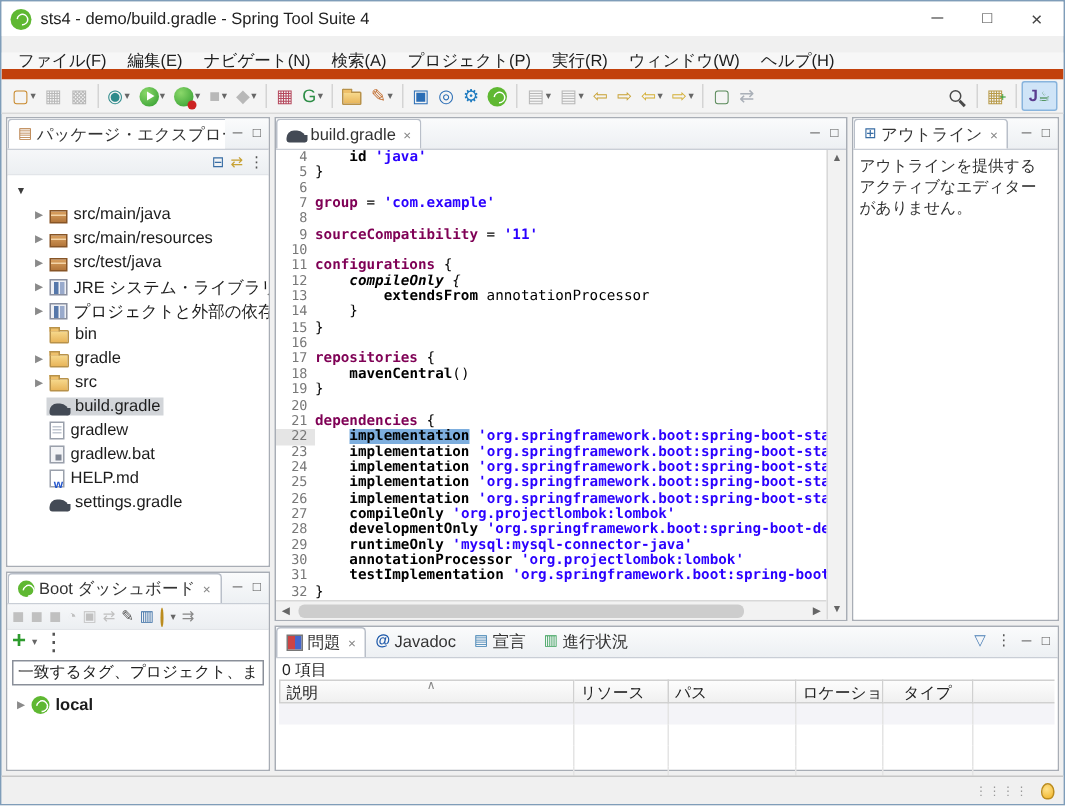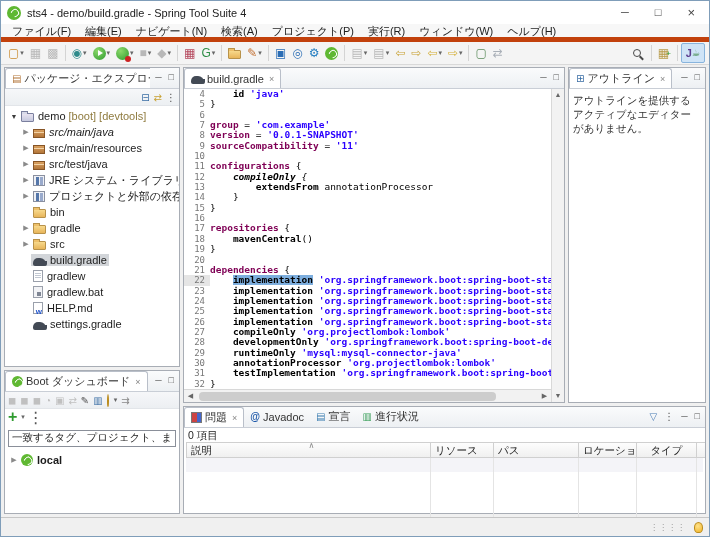--- a/index.html
+++ b/index.html
@@ -6,21 +6,21 @@
   html,body { width:710px; height:537px; font-family:"Liberation Sans","DejaVu Sans",sans-serif; }
   .window { width:710px; height:537px; border:1px solid #7f9db9; background:#f0f0f0; display:flex; flex-direction:column; overflow:hidden; }
 
   
   .titlebar { height:23px; background:#ffffff; display:flex; align-items:center; padding:0 6px; flex:0 0 auto; }
   .title-text { font-size:11px; color:#222; margin-left:6px; flex:1; white-space:nowrap; overflow:hidden; }
   .winctl { display:flex; gap:26px; padding-right:8px; }
   .winctl span { font-size:11px; color:#444; cursor:default; line-height:23px; }
 
   
-  .menubar { height:18px; background:#f7f7f7; display:flex; align-items:center; padding-left:4px; flex:0 0 auto; border-bottom:5px solid #c2410c;}
+  .menubar { height:18px; background:#f7f7f7; display:flex; align-items:center; padding-left:4px; flex:0 0 auto; border-bottom:7px solid #c2410c;margin-top:11px;}
   .menu-item { font-size:11px; color:#1e1e1e; padding:0 7px; line-height:18px; white-space:nowrap; }
 
   
   .toolbar { height:23px; background:#f4f4f4; border-bottom:1px solid #d9d9d9; display:flex; align-items:center; padding:0 4px; flex:0 0 auto; }
   .tb-left { display:flex; align-items:center; flex:1; min-width:0; overflow:hidden;}
   .tb-right { display:flex; align-items:center; }
   .tbtn { display:inline-flex; align-items:center; height:20px; padding:0 2px; border:1px solid transparent; border-radius:2px; }
   .tbtn .g { font-size:12px; line-height:18px; }
   .tbtn.dis .g { color:#b8b8b8 !important; }
   .dd { font-size:7px; color:#666; margin-left:1px; }
@@ -125,21 +125,21 @@
   
   .problems-panel { flex:1; min-height:0; }
   .count-row { height:14px; font-size:10.5px; color:#222; padding:1px 4px 0 4px; background:#fff; flex:0 0 auto;}
   .ptable { flex:1; display:flex; flex-direction:column; min-height:0; background:#fff; padding:0 2px;}
   .prow { display:flex; flex:0 0 auto; }
   .pcell { font-size:10.5px; color:#222; padding:1px 4px; border-right:1px solid #e4e4e4; overflow:hidden; white-space:nowrap; flex:0 0 auto; }
   .phead .pcell { border:1px solid #d0d0d0; border-left:none; background:linear-gradient(#fdfdfd,#f0f0f0); height:16px; position:relative;}
   .phead .pcell:first-child { border-left:1px solid #d0d0d0; }
   .sortmark { position:absolute; top:-2px; left:50%; font-size:8px; color:#888; }
   .prow.r0 { background:#f4f4f8; }
-  .pcell.c0 { width:245px; } .pcell.c1 { width:63px; } .pcell.c2 { width:85px; } .pcell.c3 { width:58px; } .pcell.c4 { width:60px;text-align:center; } .pcell.c5 { flex:1; border-right:none; }
+  .pcell.c0 { width:197px; } .pcell.c1 { width:63px; } .pcell.c2 { width:85px; } .pcell.c3 { width:58px; } .pcell.c4 { width:60px;text-align:center; } .pcell.c5 { flex:1; border-right:none; }
   .prow.body { height:14px; }
 
   
   .statusbar { height:19px; background:#f0f0f0; border-top:1px solid #c6c6c6; display:flex; align-items:center; flex:0 0 auto; padding:0 6px; }
   .sb-left { flex:1; }
   .grip { font-size:8px; color:#999; letter-spacing:1px; }
   .sb-right { display:flex; align-items:center; gap:8px; margin-left:auto; }
 </style>
 </head>
 <body>
@@ -296,27 +296,22 @@
           </span>
         </div>
         <div class="view-toolbar">
             <span class="vbtn" style="color: rgb(58, 110, 165);">⊟</span>
             <span class="vbtn" style="color: rgb(200, 162, 53);">⇄</span>
             <span class="vbtn" style="color: rgb(85, 85, 85);">⋮</span>
           </div>
         <div class="tree">
             <div class="trow" style="padding-left: 4px;">
               <span class="arrow exp">▼</span>
-              <span class="lblwrap">
-                <span class="ticon icon-proj"></span>
-                <span>demo</span>
-                <span class="deco">[boot] [devtools]</span>
-              </span>
-            </div>
-            <div class="trow" style="padding-left: 16px; font-style: italic;">
+            </div>
+            <div class="trow" style="padding-left: 16px;">
               <span class="arrow">▶</span>
               <span class="lblwrap">
                 <span class="ticon icon-pkg"></span>
                 <span>src/main/java</span>
               </span>
             </div>
             <div class="trow" style="padding-left: 16px;">
               <span class="arrow">▶</span>
               <span class="lblwrap">
                 <span class="ticon icon-pkg"></span>
@@ -467,21 +462,21 @@
               <span>□</span>
             </span>
           </div>
           <div class="editor-body">
             <div class="edit-scroll">
               <div class="code-area">
                   <div class="code-line"><span class="lnum">4</span><span style="white-space: pre; overflow: hidden;"><span class="ct p">    </span><span class="ct m">id</span><span class="ct p"> </span><span class="ct s">'java'</span></span></div>
                   <div class="code-line"><span class="lnum">5</span><span style="white-space: pre; overflow: hidden;"><span class="ct p">}</span></span></div>
                   <div class="code-line"><span class="lnum">6</span><span style="white-space: pre; overflow: hidden;"></span></div>
                   <div class="code-line"><span class="lnum">7</span><span style="white-space: pre; overflow: hidden;"><span class="ct k">group</span><span class="ct p"> = </span><span class="ct s">'com.example'</span></span></div>
-                  <div class="code-line"><span class="lnum">8</span><span style="white-space: pre; overflow: hidden;"><span class="ct k">version</span><span class="ct p"> = </span><span class="ct s">'0.0.1-SNAPSHOT'</span></span></div>
+                  <div class="code-line"><span class="lnum">8</span></div>
                   <div class="code-line"><span class="lnum">9</span><span style="white-space: pre; overflow: hidden;"><span class="ct k">sourceCompatibility</span><span class="ct p"> = </span><span class="ct s">'11'</span></span></div>
                   <div class="code-line"><span class="lnum">10</span><span style="white-space: pre; overflow: hidden;"></span></div>
                   <div class="code-line"><span class="lnum">11</span><span style="white-space: pre; overflow: hidden;"><span class="ct k">configurations</span><span class="ct p"> {</span></span></div>
                   <div class="code-line"><span class="lnum">12</span><span style="white-space: pre; overflow: hidden; font-style: italic;"><span class="ct p">    </span><span class="ct m">compileOnly</span><span class="ct p"> {</span></span></div>
                   <div class="code-line"><span class="lnum">13</span><span style="white-space: pre; overflow: hidden;"><span class="ct p">        </span><span class="ct m">extendsFrom</span><span class="ct p"> annotationProcessor</span></span></div>
                   <div class="code-line"><span class="lnum">14</span><span style="white-space: pre; overflow: hidden;"><span class="ct p">    }</span></span></div>
                   <div class="code-line"><span class="lnum">15</span><span style="white-space: pre; overflow: hidden;"><span class="ct p">}</span></span></div>
                   <div class="code-line"><span class="lnum">16</span><span style="white-space: pre; overflow: hidden;"></span></div>
                   <div class="code-line"><span class="lnum">17</span><span style="white-space: pre; overflow: hidden;"><span class="ct k">repositories</span><span class="ct p"> {</span></span></div>
                   <div class="code-line"><span class="lnum">18</span><span style="white-space: pre; overflow: hidden;"><span class="ct p">    </span><span class="ct m">mavenCentral</span><span class="ct p">()</span></span></div>

